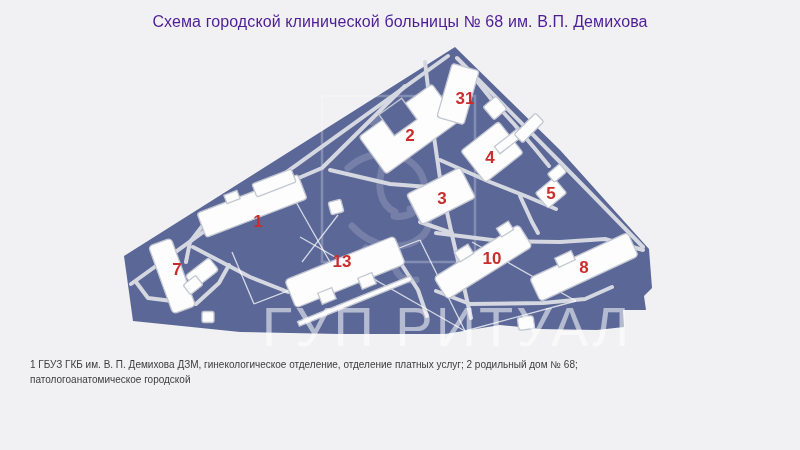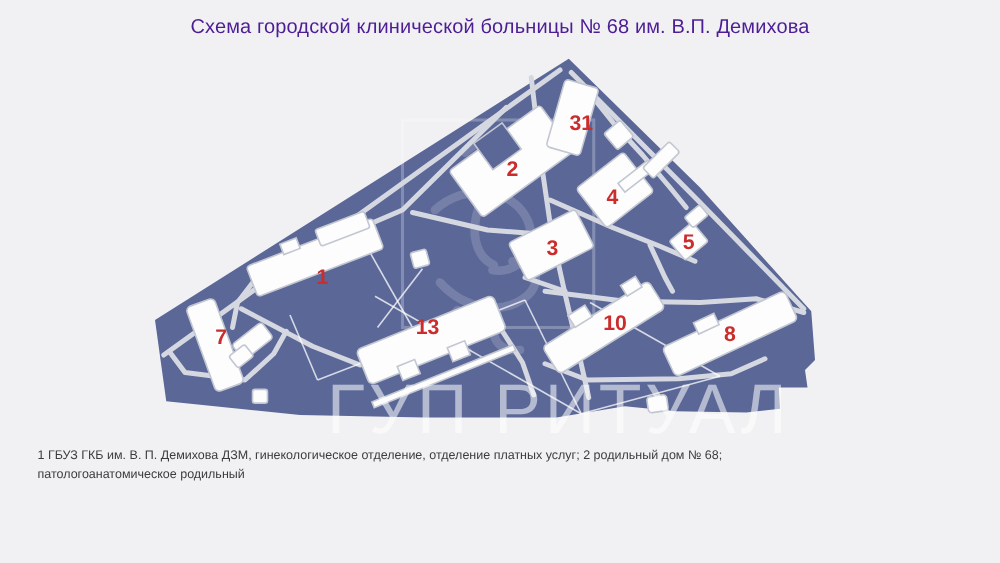--- a/index.html
+++ b/index.html
@@ -138,16 +138,16 @@
       <text x="492" y="264">10</text>
       <text x="342" y="267">13</text>
       <text x="465" y="104">31</text>
     </g>
 
     <text class="map-watermark-text" x="447" y="346" text-anchor="middle" fill="rgba(255,255,255,0.55)">ГУП РИТУАЛ</text>
   </svg>
 
   <div class="legend">
     <div>1 ГБУЗ ГКБ им. В. П. Демихова ДЗМ, гинекологическое отделение, отделение платных услуг; 2 родильный дом № 68;</div>
-    <div>патологоанатомическое родильный</div>
+    <div>патологоанатомическое городской</div>
   </div>
 
 </div>
 
 </body></html>

